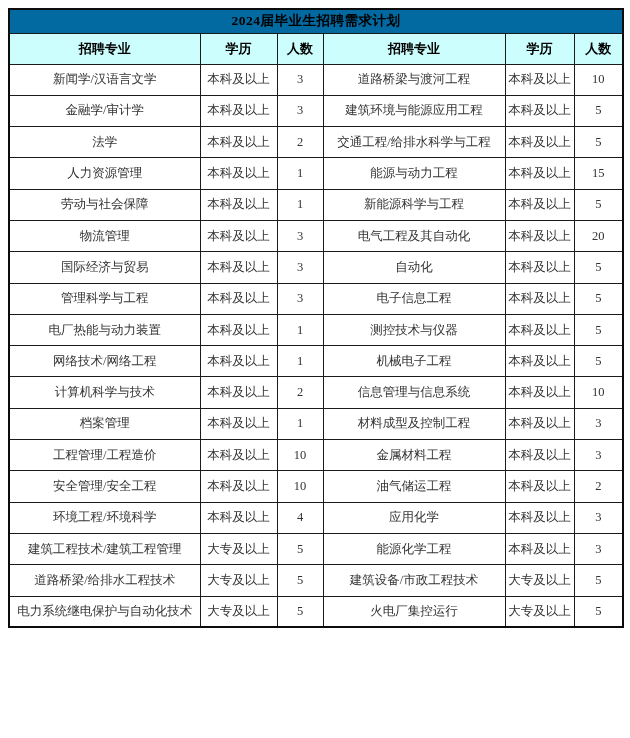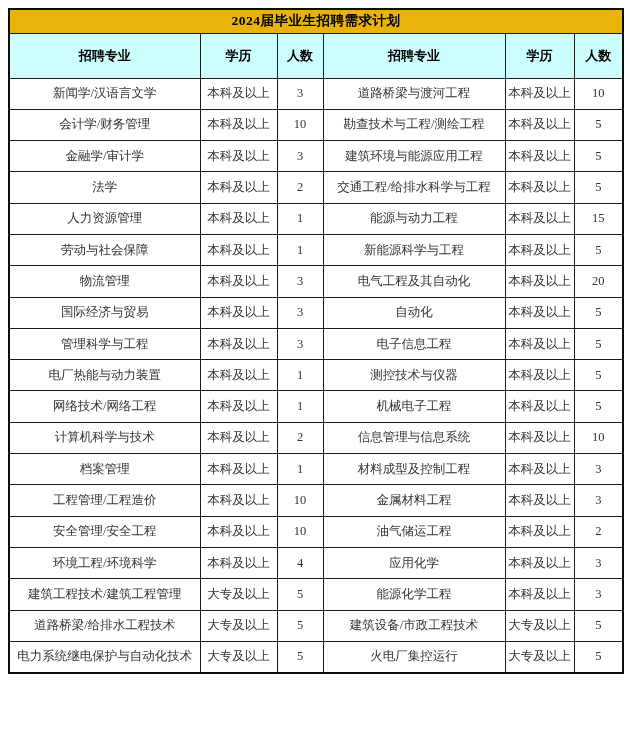--- a/index.html
+++ b/index.html
@@ -26,28 +26,28 @@
     border:1.5px solid #1b1b1b;
     text-align:center;
     vertical-align:middle;
     padding:0 2px;
     box-sizing:border-box;
     overflow:hidden;
     white-space:nowrap;
   }
   tr.title-row td{
     height:24px;
-    background:#eab308;
+    background:#0369a1;
     font-weight:bold;
     font-size:13.5px;
     color:#000000;
     letter-spacing:0.5px;
   }
   tr.header-row th{
-    height:45px;
+    height:31px;
     font-weight:bold;
     font-size:13px;
     color:#000000;
   }
   tbody td{
     height:31.3px;
     font-size:12.5px;
     color:#333333;
   }
   tbody td.num{
@@ -83,28 +83,20 @@
     <tbody id="table-body">
         <tr>
           <td>新闻学/汉语言文学</td>
           <td>本科及以上</td>
           <td class="num">3</td>
           <td>道路桥梁与渡河工程</td>
           <td>本科及以上</td>
           <td class="num">10</td>
         </tr>
         <tr>
-          <td>会计学/财务管理</td>
-          <td>本科及以上</td>
-          <td class="num">10</td>
-          <td>勘查技术与工程/测绘工程</td>
-          <td>本科及以上</td>
-          <td class="num">5</td>
-        </tr>
-        <tr>
           <td>金融学/审计学</td>
           <td>本科及以上</td>
           <td class="num">3</td>
           <td>建筑环境与能源应用工程</td>
           <td>本科及以上</td>
           <td class="num">5</td>
         </tr>
         <tr>
           <td>法学</td>
           <td>本科及以上</td>

